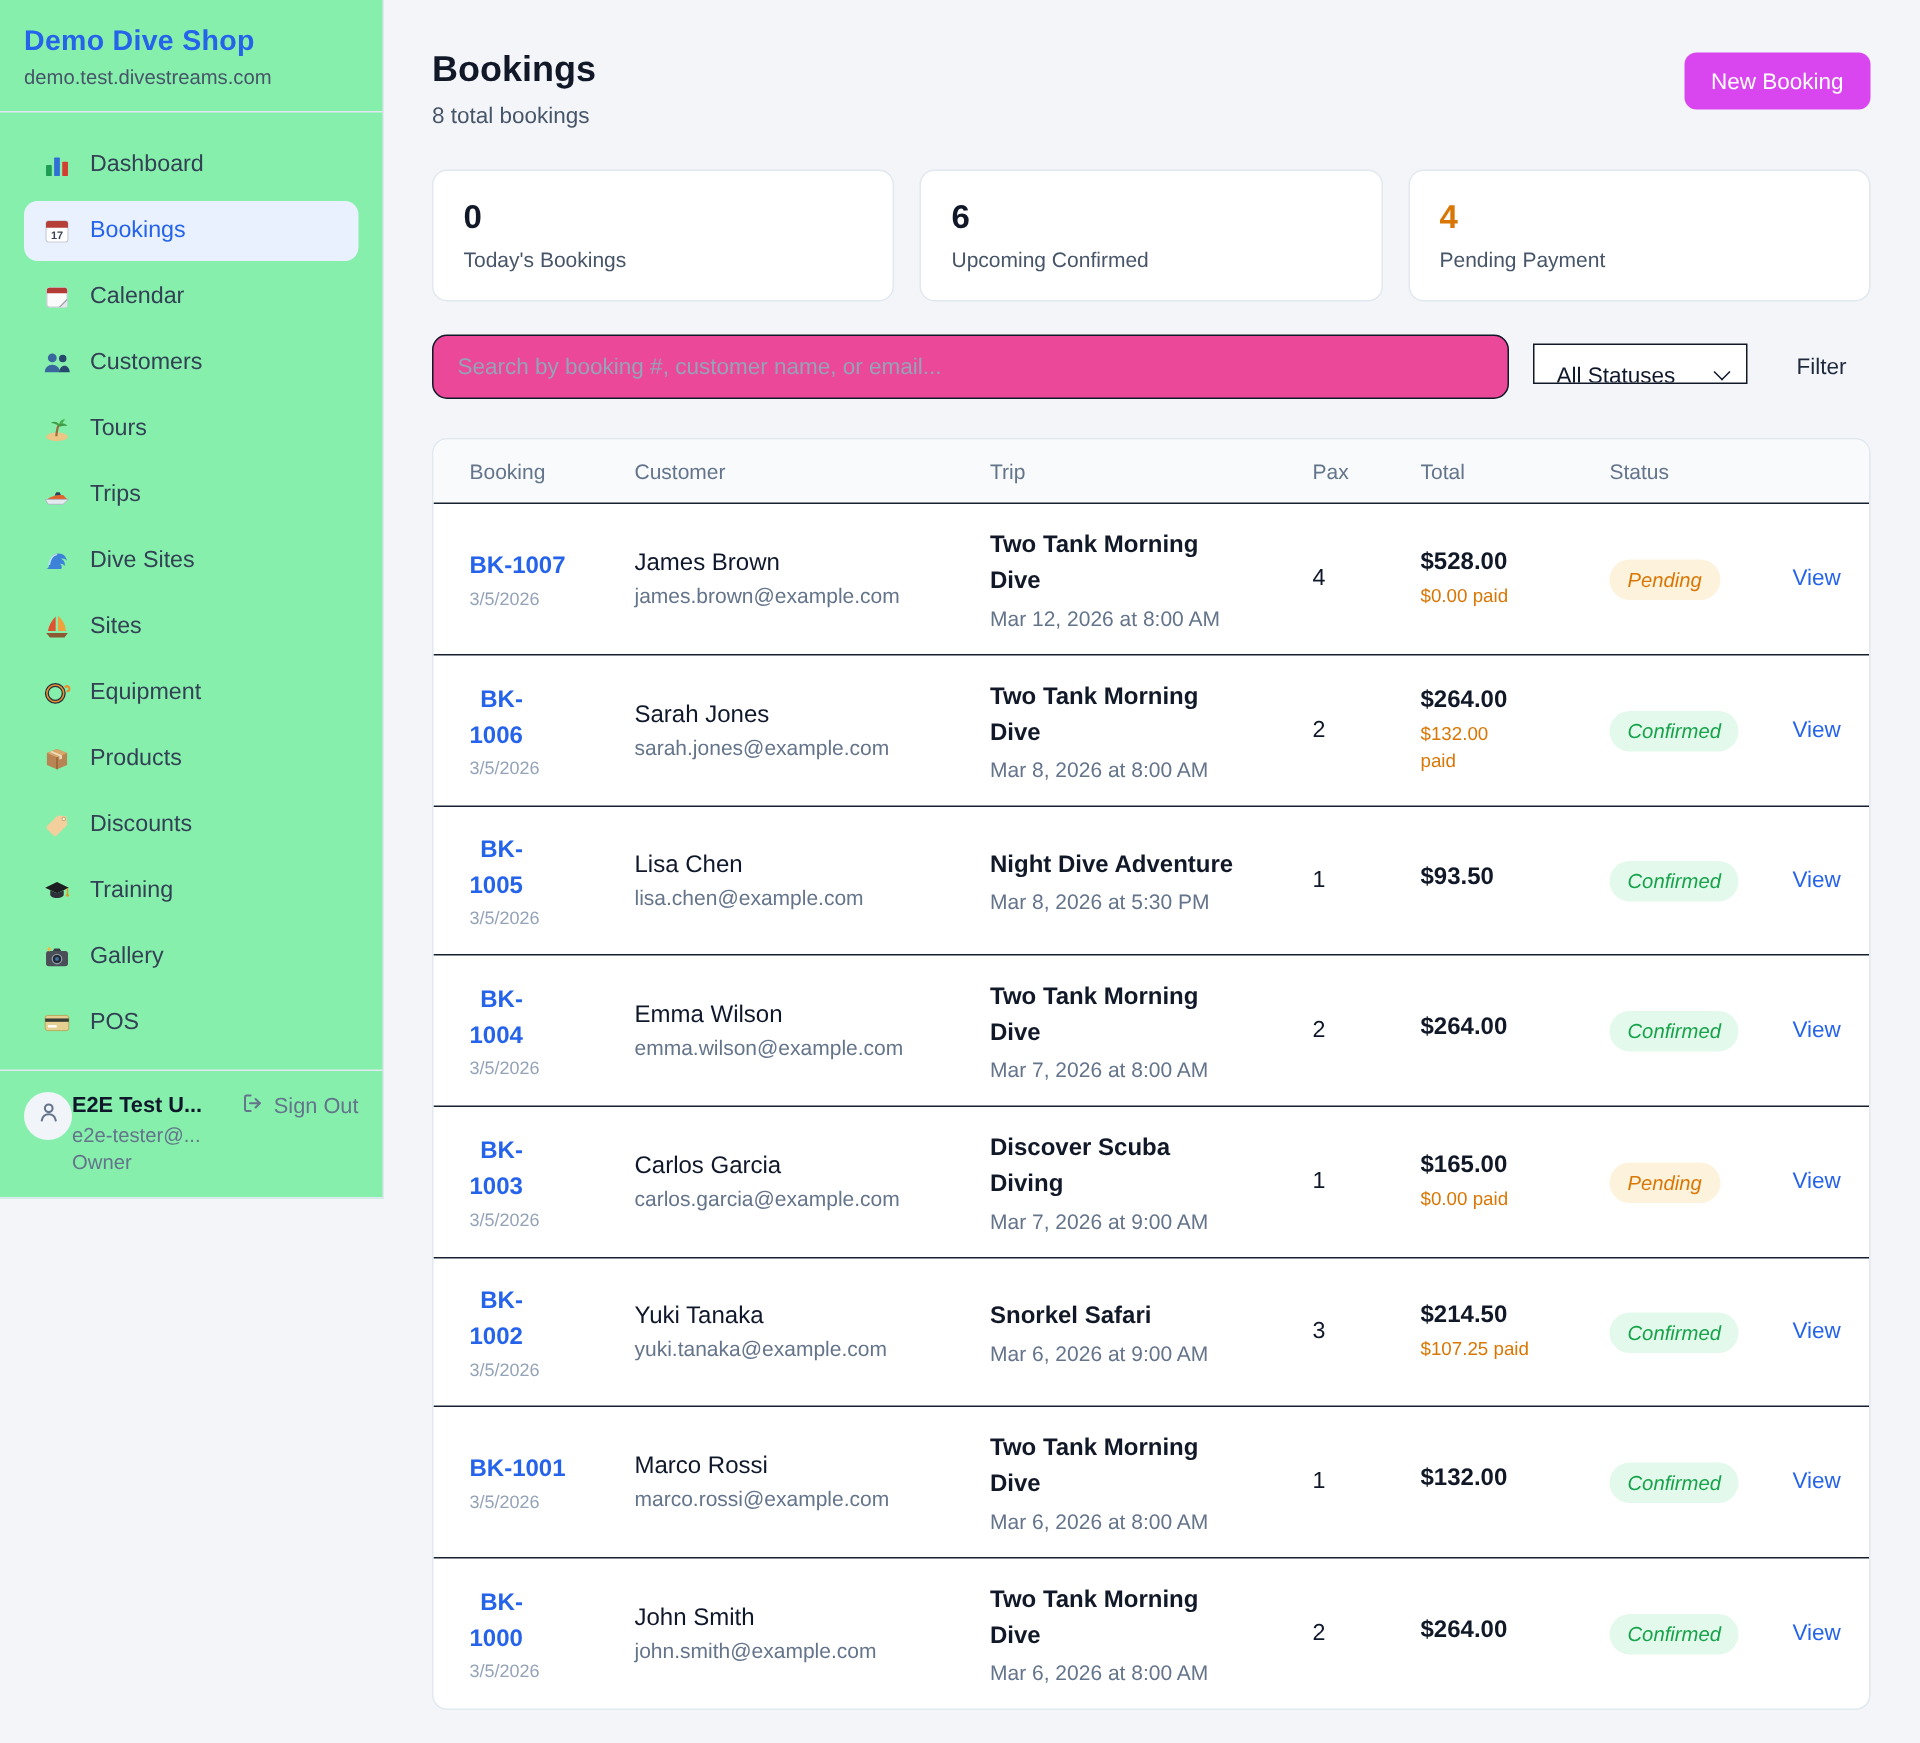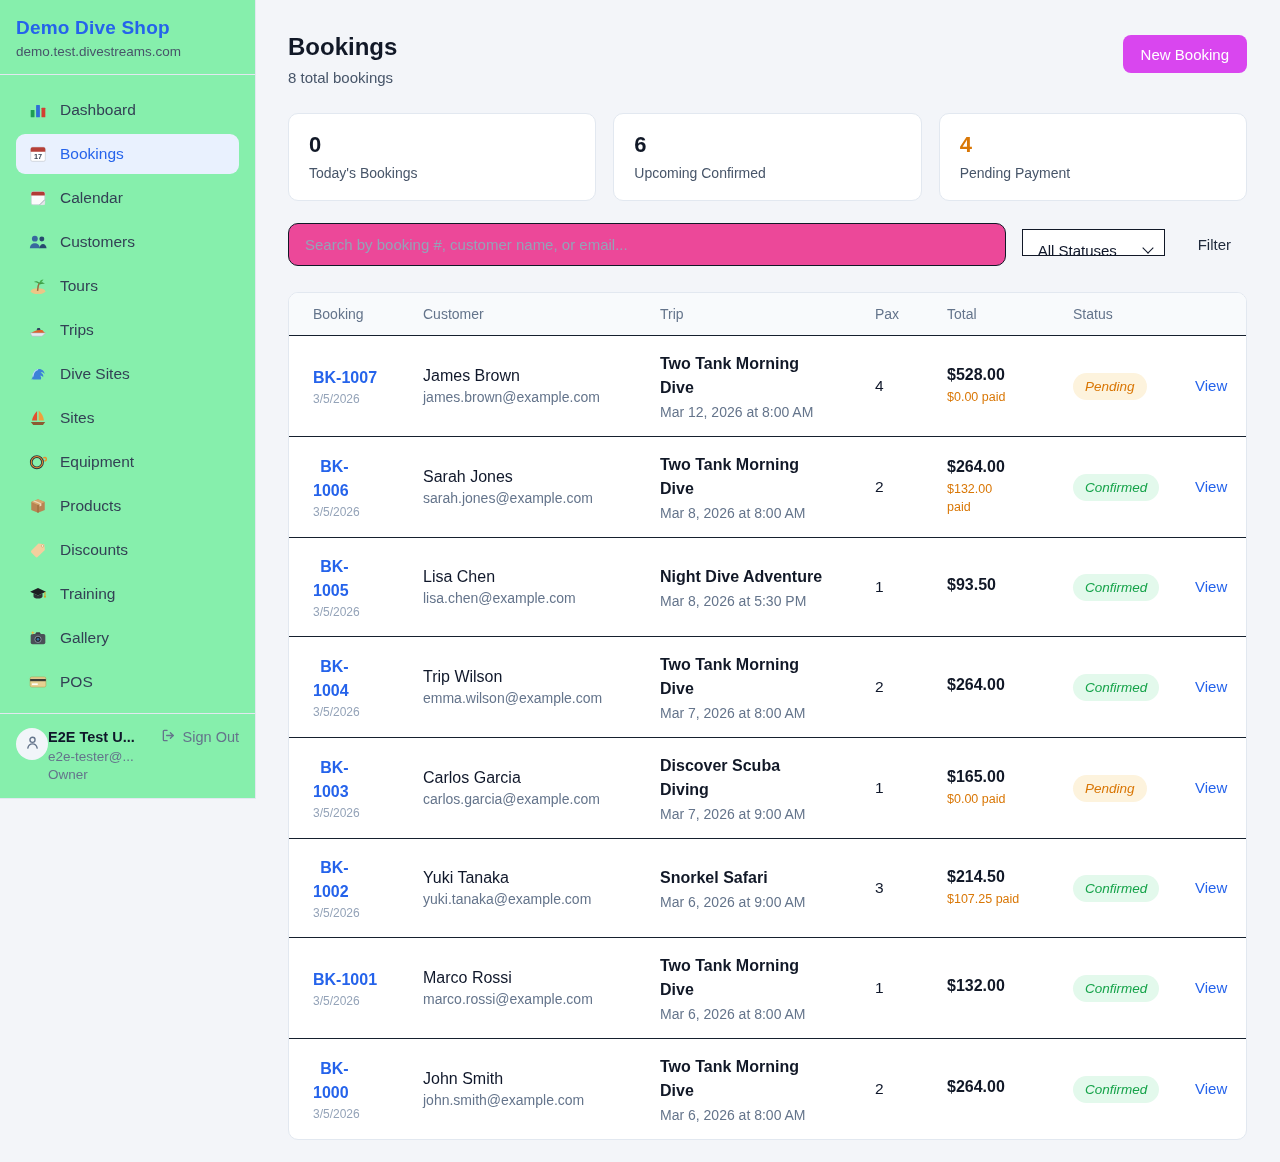--- a/index.html
+++ b/index.html
@@ -441,21 +441,21 @@
         <a class="view-link">View</a>
       </div>
     </div>
         <div class="t-grid t-row">
       <div class="cell-booking">
         <a class="bk-id">BK-
 1004</a>
         <div class="bk-date">3/5/2026</div>
       </div>
       <div class="cell-customer">
-        <div class="cust-name">Trip Wilson</div>
+        <div class="cust-name">Emma Wilson</div>
         <div class="cust-email">emma.wilson@example.com</div>
       </div>
       <div class="cell-trip">
         <div class="trip-name">Two Tank Morning
 Dive</div>
         <div class="trip-time">Mar 7, 2026 at 8:00 AM</div>
       </div>
       <div class="cell-pax">2</div>
       <div class="cell-total">
         <div class="total-amt">$264.00</div>

